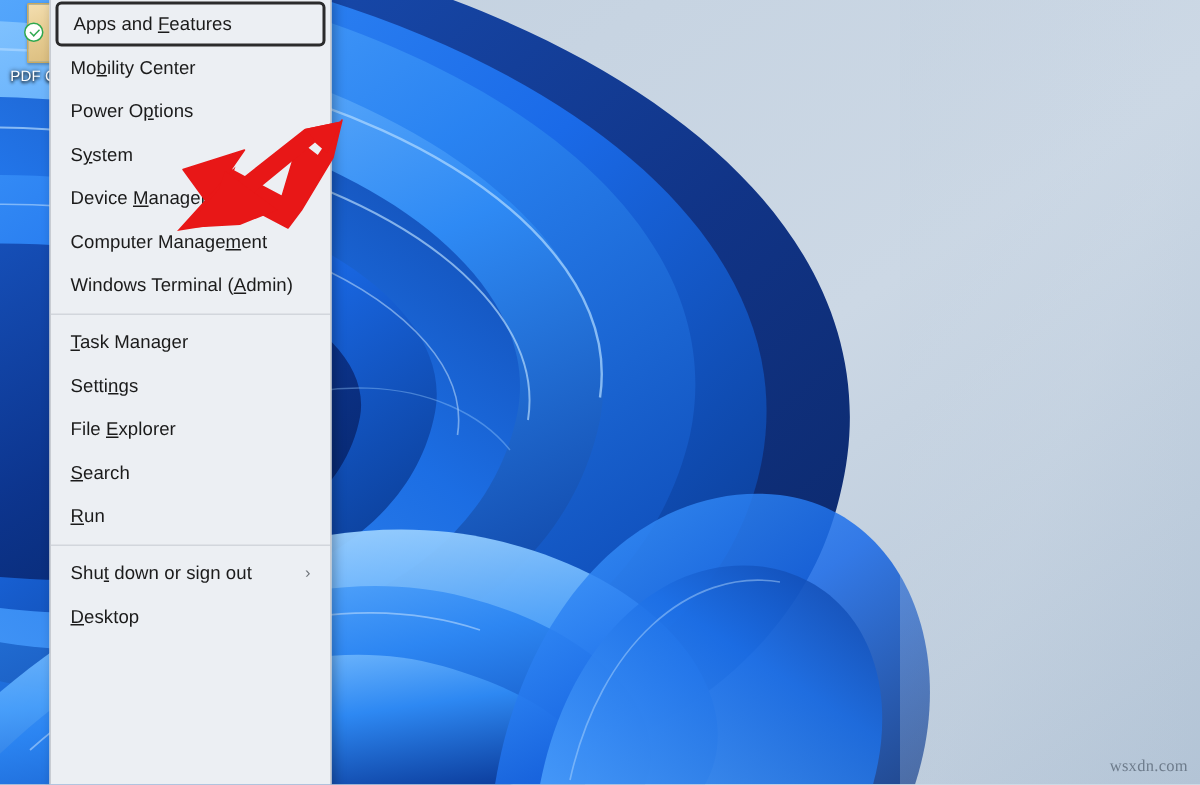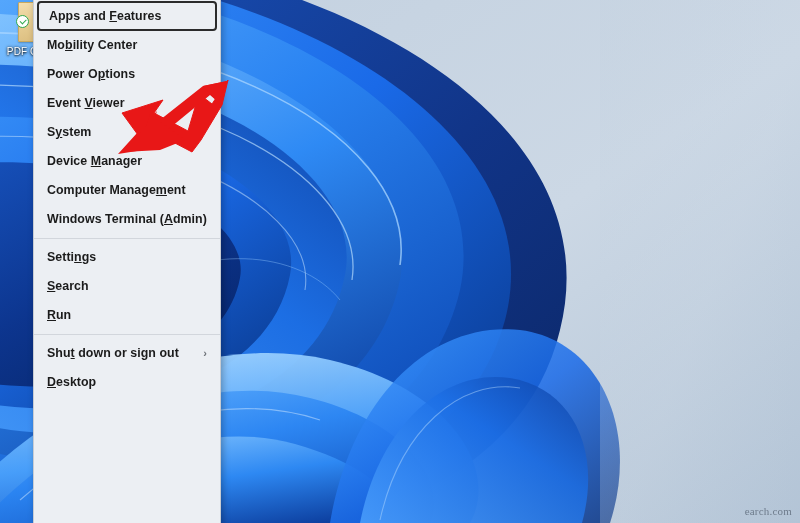--- a/index.html
+++ b/index.html
@@ -104,21 +104,20 @@
   }
   .menu-item {
     position: relative;
     height: 29px;
     line-height: 29px;
     padding-left: 13px;
     padding-right: 10px;
     white-space: nowrap;
     cursor: default;
     box-sizing: border-box;
-    font-weight: bold;
   }
   .menu-item .label { letter-spacing: .05px; }
   .menu-item u { text-decoration: underline; text-underline-offset: 1px; }
   .menu-item.focused {
     border: 2px solid #2b2b2b;
     border-radius: 4px;
     height: 30px;
     line-height: 26px;
     margin: 0 3px 0 3px;
     padding-left: 10px;
@@ -237,40 +236,41 @@
       <div class="pdf-fold"></div>
       <div class="pdf-badge"></div>
     </div>
     <div class="icon-caption">PDF Comb</div>
   </div>
 
   <div id="winx-menu">
       <div class="menu-item focused"><span class="label">Apps and <u>F</u>eatures</span></div>
       <div class="menu-item"><span class="label">Mo<u>b</u>ility Center</span></div>
       <div class="menu-item"><span class="label">Power O<u>p</u>tions</span></div>
-      <div class="menu-item"><span class="label">Event <u>V</u>iewer</span></div>
       <div class="menu-item"><span class="label">S<u>y</u>stem</span></div>
       <div class="menu-item"><span class="label">Device <u>M</u>anager</span></div>
       <div class="menu-item"><span class="label">Computer Manage<u>m</u>ent</span></div>
       <div class="menu-item"><span class="label">Windows Terminal (<u>A</u>dmin)</span></div>
       <div class="menu-sep"></div>
+      <div class="menu-item"><span class="label"><u>T</u>ask Manager</span></div>
       <div class="menu-item"><span class="label">Setti<u>n</u>gs</span></div>
+      <div class="menu-item"><span class="label">File <u>E</u>xplorer</span></div>
       <div class="menu-item"><span class="label"><u>S</u>earch</span></div>
       <div class="menu-item"><span class="label"><u>R</u>un</span></div>
       <div class="menu-sep"></div>
       <div class="menu-item"><span class="label">Shu<u>t</u> down or sign out</span><span class="submenu-arrow">›</span></div>
       <div class="menu-item"><span class="label"><u>D</u>esktop</span></div>
     </div>
 
   <svg id="red-arrow" viewBox="0 0 130 95">
     <path d="M 128 2 L 112 26 L 99 16 L 88 53 L 54 35 L 63 22 L 22 35 L 46 68 L 54 54 L 92 74 L 101 62 L 122 27 Z" fill="#e81717" stroke="#e81717" stroke-width="1" stroke-linejoin="round"></path>
     <path d="M 126 4 L 50 66 L 20 78 L 33 49 L 110 -6 Z" fill="#e81717" opacity="0"></path>
     <g fill="#e81717">
       <polygon points="127,3 118,24 110,17 54,63 46,53 103,8"></polygon>
       <polygon points="57,33 18,76 62,69 47,57 52,48"></polygon>
       <polygon points="103,8 127,3 118,24"></polygon>
       <polygon points="50,36 85,62 60,72 24,74 46,48"></polygon>
     </g>
   </svg>
 
-  <div id="watermark">earch.com</div>
+  <div id="watermark">wsxdn.com</div>
 
 </div>
 
 </body></html>

